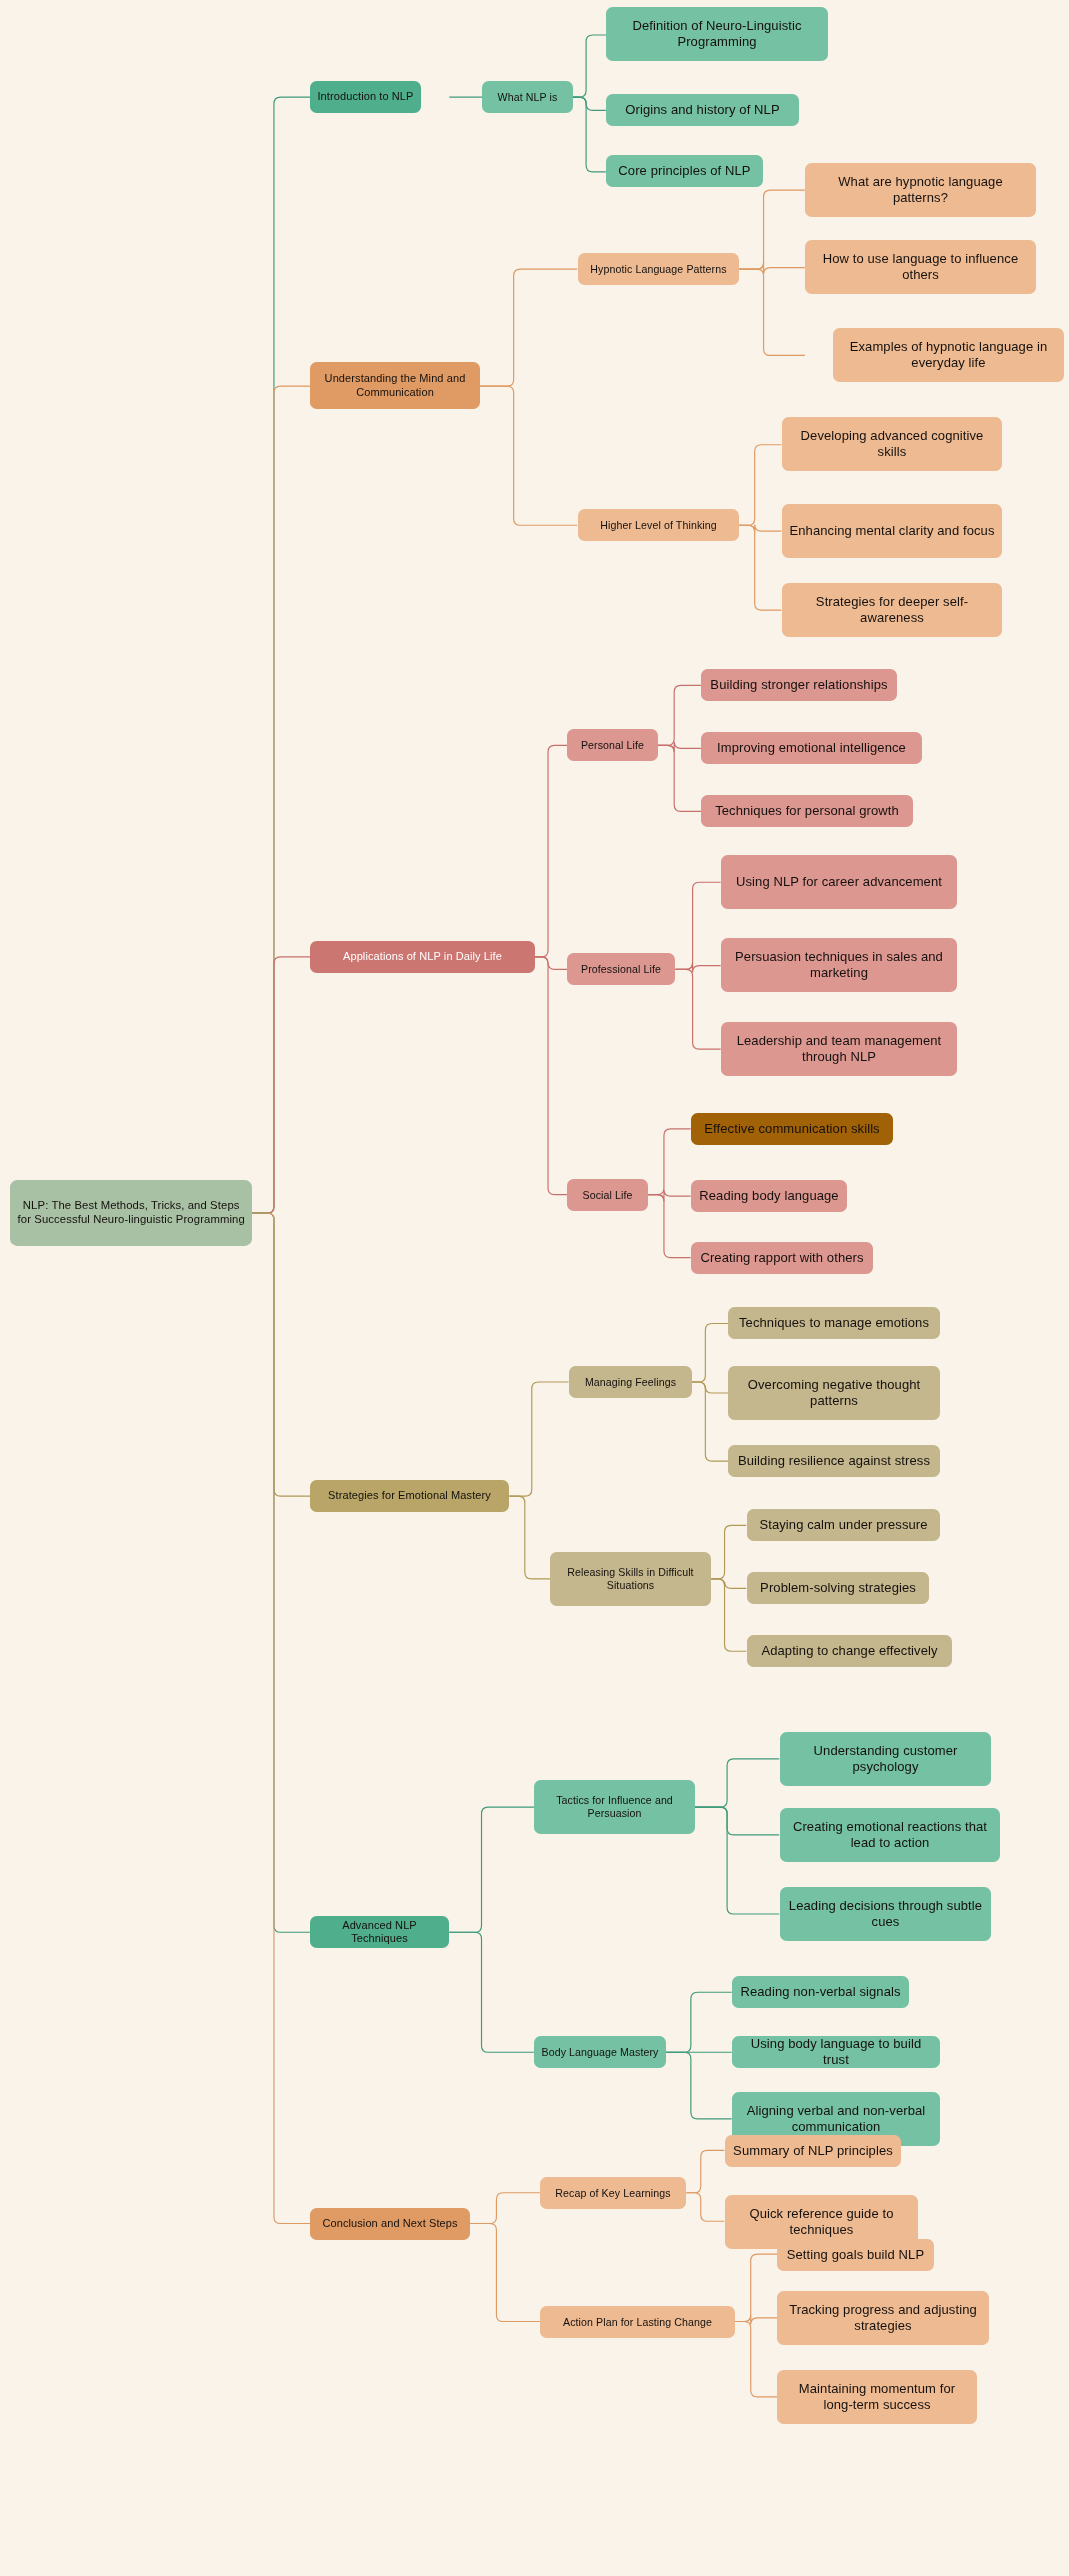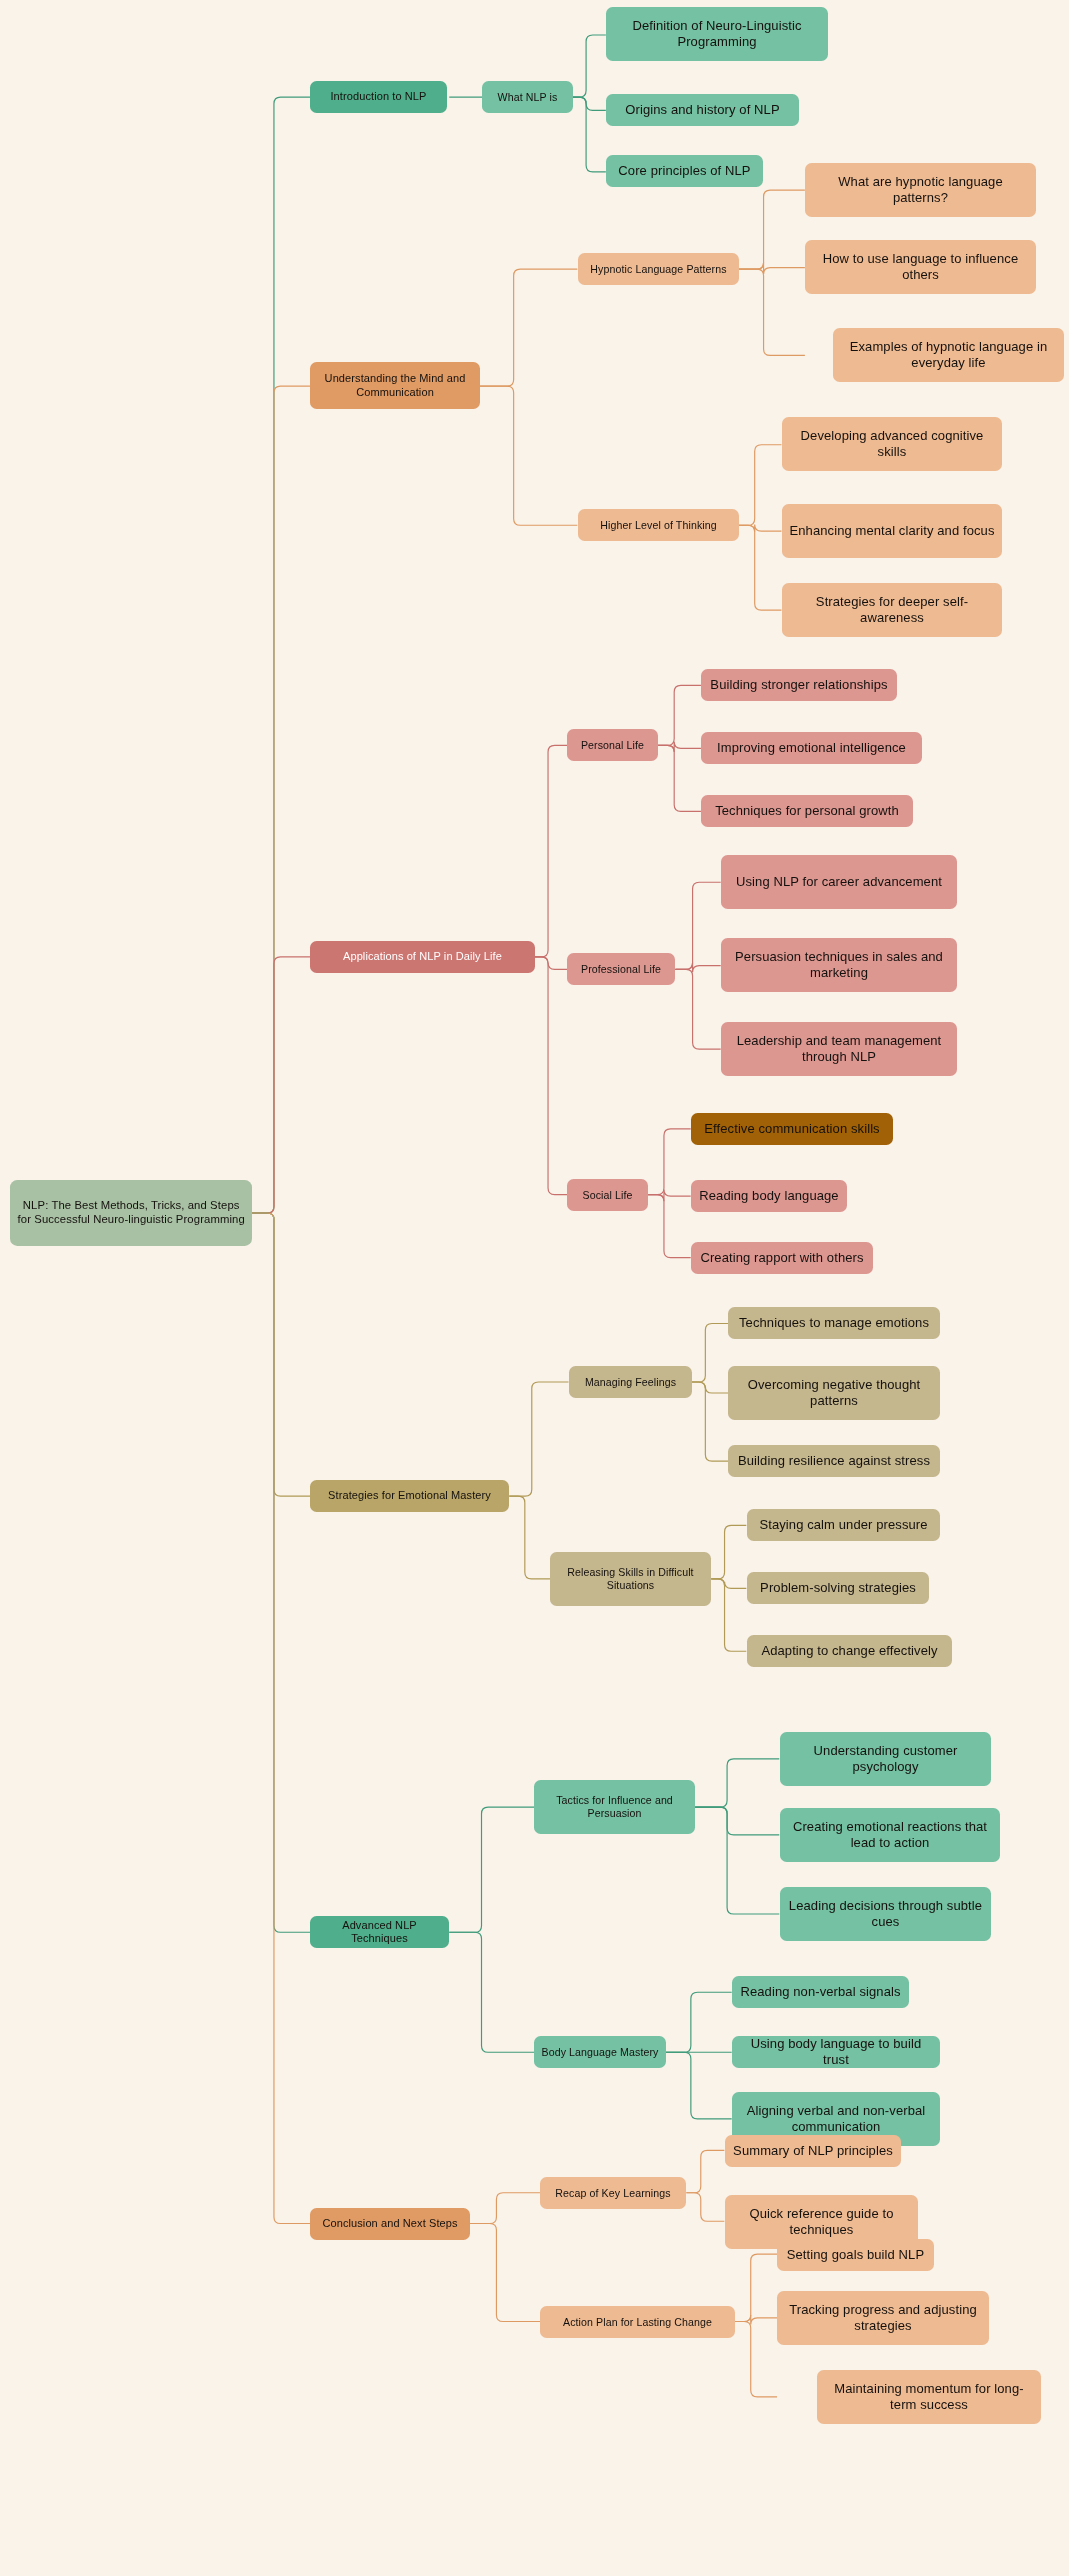--- a/index.html
+++ b/index.html
@@ -84,21 +84,21 @@
       <path d="M 938 2996 L 948.76 2996 Q 957.76 2996 957.76 3005 L 957.76 3026 Q 957.76 3035 966.76 3035 L 990 3035" fill="none" stroke="#de9a63" stroke-width="1.6"></path>
       <path d="M 642 3038 L 669.48 3038 Q 678.48 3038 678.48 3047 L 678.48 3163 Q 678.48 3172 687.48 3172 L 738 3172" fill="none" stroke="#de9a63" stroke-width="1.6"></path>
       <path d="M 1004 3172 L 1017.04 3172 Q 1026.04 3172 1026.04 3163 L 1026.04 3089 Q 1026.04 3080 1035.04 3080 L 1062 3080" fill="none" stroke="#de9a63" stroke-width="1.6"></path>
       <path d="M 1004 3172 L 1017.04 3172 Q 1026.04 3172 1026.04 3163 L 1026.04 3176 Q 1026.04 3167 1035.04 3167 L 1062 3167" fill="none" stroke="#de9a63" stroke-width="1.6"></path>
       <path d="M 1004 3172 L 1017.04 3172 Q 1026.04 3172 1026.04 3181 L 1026.04 3266 Q 1026.04 3275 1035.04 3275 L 1062 3275" fill="none" stroke="#de9a63" stroke-width="1.6"></path>
     </svg>
   <div id="nodes">
       <div class="node root" style="left: 10.2px; top: 1180px; width: 242px; height: 66px; background: rgb(168, 192, 163);">
         <span>NLP: The Best Methods, Tricks, and Steps for Successful Neuro-linguistic Programming</span>
       </div>
-      <div class="node l1" style="left: 310px; top: 81px; width: 137px; height: 32px; background: rgb(79, 174, 139);">
+      <div class="node l1" style="left: 310px; top: 81px; width: 111px; height: 32px; background: rgb(79, 174, 139);">
         <span>Introduction to NLP</span>
       </div>
       <div class="node l2" style="left: 482px; top: 81px; width: 91px; height: 32px; background: rgb(116, 193, 163);">
         <span>What NLP is</span>
       </div>
       <div class="node l3" style="left: 606px; top: 7.3px; width: 222px; height: 54px; background: rgb(116, 193, 163);">
         <span>Definition of Neuro-Linguistic Programming</span>
       </div>
       <div class="node l3" style="left: 606px; top: 94px; width: 193px; height: 32px; background: rgb(116, 193, 163);">
         <span>Origins and history of NLP</span>
@@ -240,18 +240,18 @@
       </div>
       <div class="node l2" style="left: 540px; top: 2306px; width: 195px; height: 32px; background: rgb(238, 186, 146);">
         <span>Action Plan for Lasting Change</span>
       </div>
       <div class="node l3" style="left: 777px; top: 2239px; width: 157px; height: 32px; background: rgb(238, 186, 146);">
         <span>Setting goals build NLP</span>
       </div>
       <div class="node l3" style="left: 777px; top: 2291px; width: 212px; height: 54px; background: rgb(238, 186, 146);">
         <span>Tracking progress and adjusting strategies</span>
       </div>
-      <div class="node l3" style="left: 817px; top: 2370px; width: 224px; height: 54px; background: rgb(238, 186, 146);">
+      <div class="node l3" style="left: 777px; top: 2370px; width: 200px; height: 54px; background: rgb(238, 186, 146);">
         <span>Maintaining momentum for long-term success</span>
       </div>
     </div>
 </div>
 
 
 </body></html>

